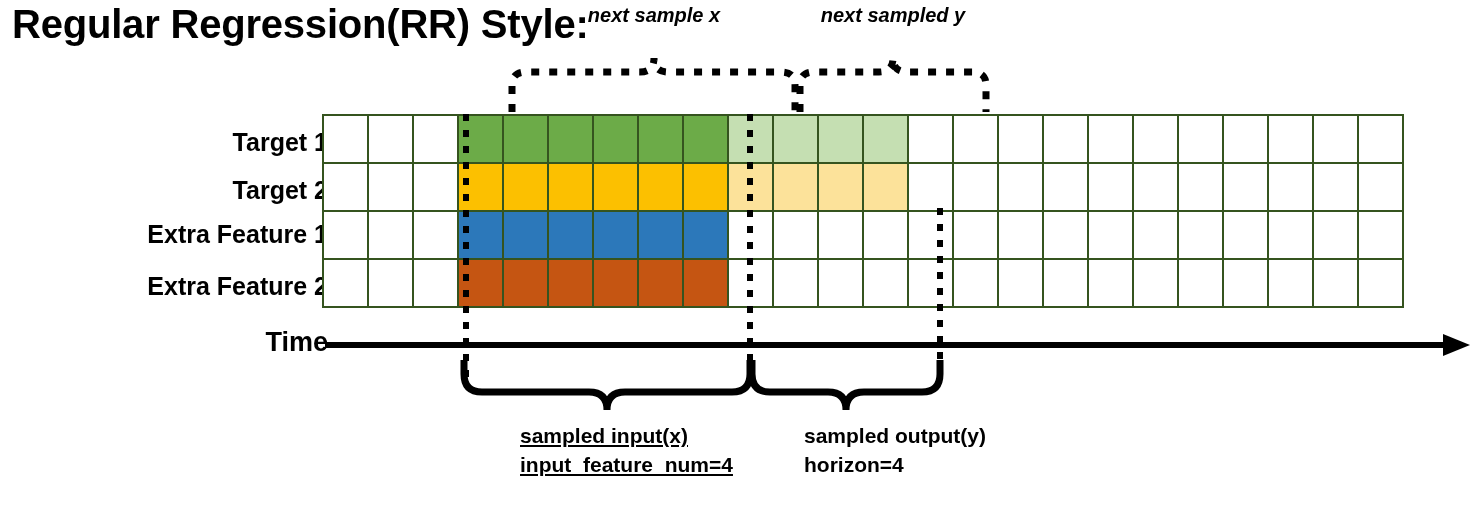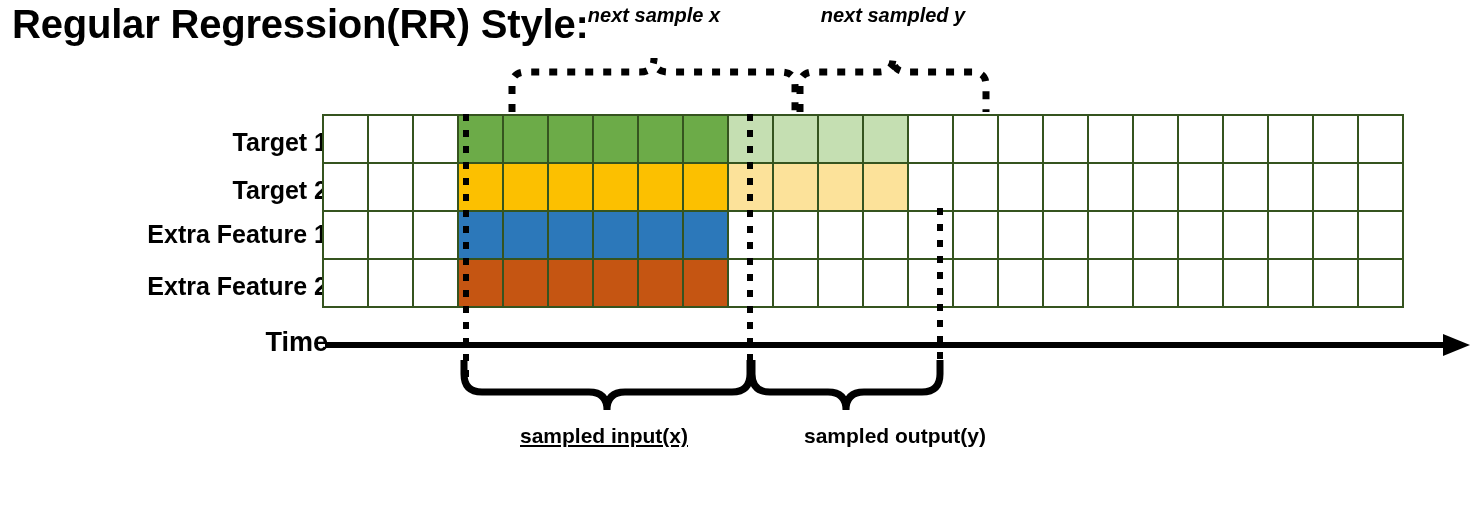--- a/index.html
+++ b/index.html
@@ -248,17 +248,19 @@
   <path d="M 752,360 L 752,374 Q 752,392 770,392 L 828,392
            Q 846,392 846,410 Q 846,392 864,392 L 922,392
            Q 940,392 940,374 L 940,360" fill="none" stroke="#000" stroke-width="7" stroke-linecap="butt"></path>
 </svg>
 
 <div class="brace-caption" style="left:554px; top:4px; width:200px;">next sample x</div>
 <div class="brace-caption" style="left:793px; top:4px; width:200px;">next sampled y</div>
 
 <div class="bottom-caption" style="left:520px; top:421px;text-decoration:underline;">
   <div>sampled input(x)</div>
+  <div>input_feature_num=4</div>
 </div>
 
 <div class="bottom-caption" style="left:772px; top:421px;margin-left:32px;">
   <div>sampled output(y)</div>
+  <div>horizon=4</div>
 </div>
 
 </body></html>

